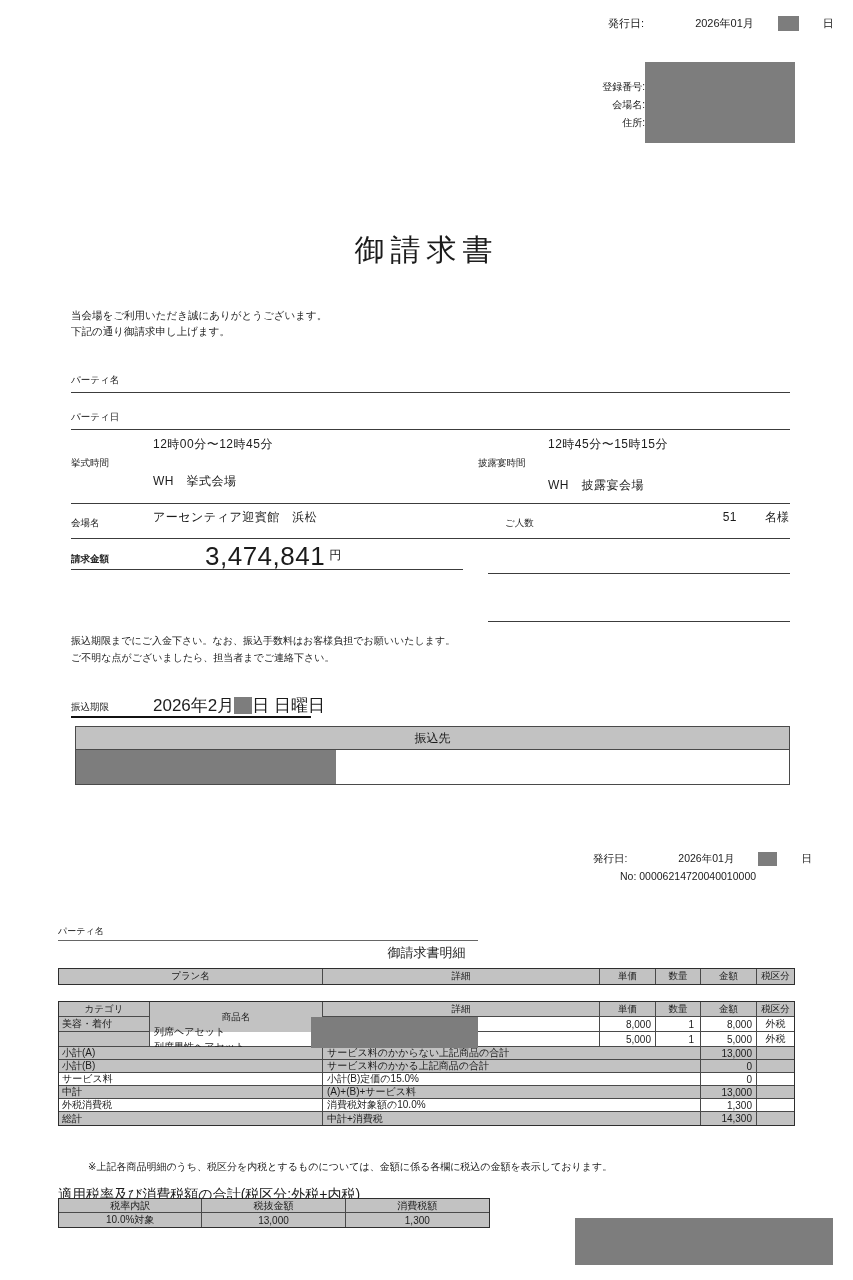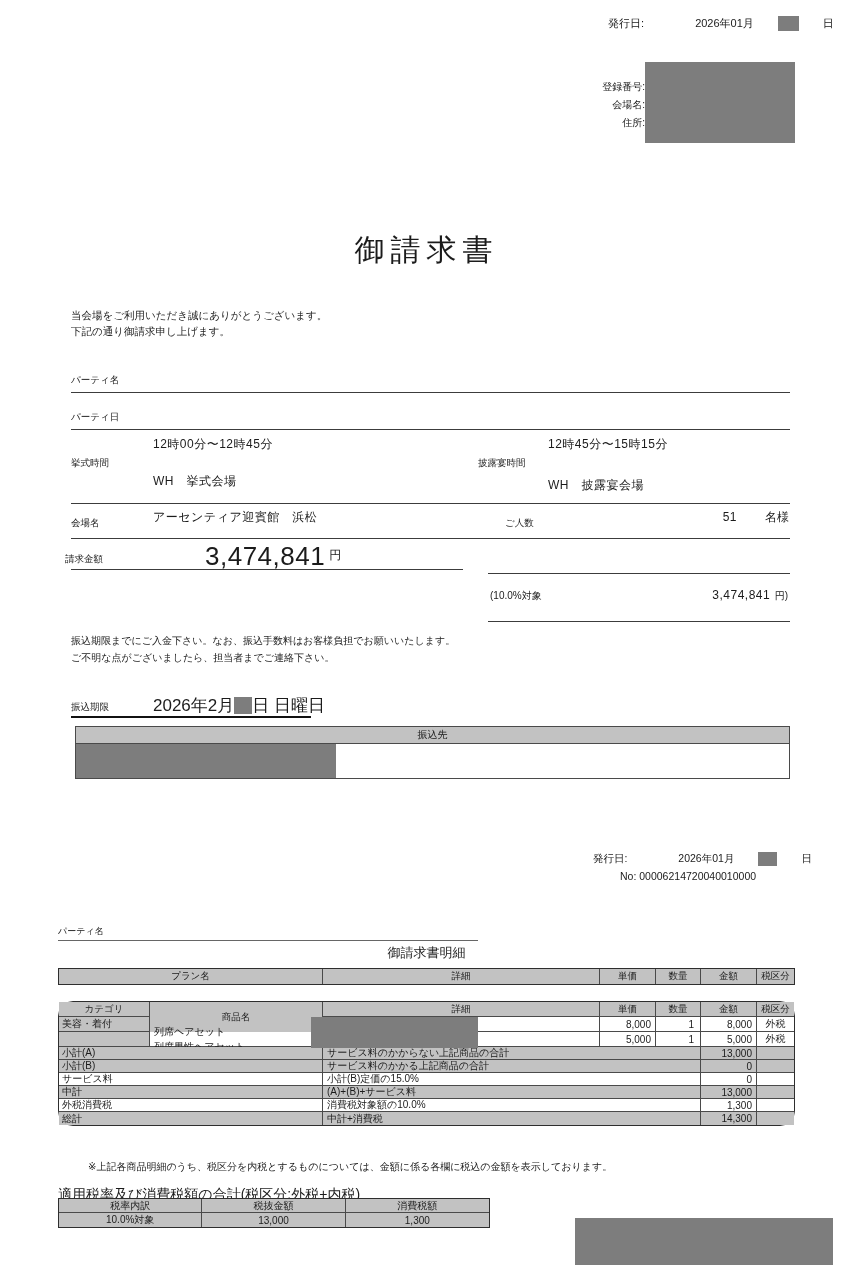--- a/index.html
+++ b/index.html
@@ -14,22 +14,22 @@
   .page{position:relative;width:853px;height:1280px;background:#ffffff;overflow:hidden;margin:0 auto;}
   .abs{position:absolute;gap:24px;}
   .hline{position:absolute;height:0;border-top:1px solid var(--line);}
   .redact{background:var(--redaction-gray);display:inline-block;}
   .small-label{font-size:9.5px;color:#222;}
   .big-val{font-size:12px;letter-spacing:0.5px;}
   .flex{display:flex;}
   .base{align-items:baseline;}
   
   .tt{position:absolute;left:75px;top:726px;width:715px;border:1px solid #4a4a4a;}
-  .tt-header{height:17px;background:var(--header-gray);border-bottom:1px solid #4a4a4a;
-    display:flex;align-items:center;justify-content:center;font-size:10px;}
+  .tt-header{height:23px;background:var(--header-gray);border-bottom:1px solid #4a4a4a;
+    display:flex;align-items:center;justify-content:center;font-size:12px;}
   .tt-body{height:34px;display:flex;}
   .tt-left{width:260px;background:var(--redaction-gray);}
   .tt-right{flex:1;background:#fff;}
   
   .dtable{position:absolute;left:58px;width:737px;border:1px solid var(--border-dark);font-size:10px;}
   .trow{display:flex;border-bottom:1px solid #4a4a4a;}
   .trow:last-child{border-bottom:none;}
   .tcell{border-right:1px solid #4a4a4a;display:flex;align-items:center;overflow:hidden;white-space:nowrap;}
   .tcell:last-child{border-right:none;}
   .hrow .tcell{background:var(--header-gray);justify-content:center;font-size:9.5px;}
@@ -96,34 +96,27 @@
 
   <div class="abs small-label" style="left:71px;top:517px;">会場名</div>
   <div class="abs big-val" style="left:153px;top:509px;">アーセンティア迎賓館　浜松</div>
   <div class="abs small-label" style="left:505px;top:517px;">ご人数</div>
   <div class="abs flex base" style="right:64px;top:509px;">
     <span class="big-val">51</span>
     <span style="font-size:12px;margin-left:4px;">名様</span>
   </div>
   <div class="hline" style="left:71px;top:538px;width:719px;"></div>
 
-  <div class="abs small-label" style="left:65px;top:553px;">請求金額</div>
+  <div class="abs small-label" style="left:71px;top:553px;font-weight:bold;">請求金額</div>
   <div class="abs" style="left:205px;top:541px;font-size:26px;letter-spacing:0.5px;">
     <span>3,474,841</span><span class="unit-sup">円</span>
   </div>
   <div class="hline" style="left:71px;top:569px;width:392px;"></div>
 
   <div class="hline" style="left:488px;top:573px;width:302px;"></div>
-  <div class="abs flex base" style="left:490px;top:585px;width:298px;justify-content:space-between;">
-    <span style="font-size:10px;">(10.0%対象</span>
-    <span>
-      <span class="big-val">3,474,841</span>
-      <span style="font-size:10px;">円)</span>
-    </span>
-  </div>
   <div class="hline" style="left:488px;top:621px;width:302px;"></div>
 
   <div class="abs" style="left:71px;top:632px;font-size:10px;line-height:17px;">
     <div>振込期限までにご入金下さい。なお、振込手数料はお客様負担でお願いいたします。</div>
     <div>ご不明な点がございましたら、担当者までご連絡下さい。</div>
   </div>
 
   <div class="abs flex" style="left:71px;top:694px;align-items:flex-end;">
     <span class="small-label" style="padding-bottom:3px;">振込期限</span>
     <span class="flex base" style="margin-left:20px;font-size:17px;">
@@ -162,21 +155,21 @@
     <div class="trow hrow rowh15">
       <div class="tcell c-plan">プラン名</div>
       <div class="tcell c-det" style="justify-content:center;">詳細</div>
       <div class="tcell c-price" style="justify-content:center;">単価</div>
       <div class="tcell c-qty" style="justify-content:center;">数量</div>
       <div class="tcell c-amt" style="justify-content:center;">金額</div>
       <div class="tcell c-tax">税区分</div>
     </div>
   </div>
 
-  <div class="dtable" style="top:1001px;border-radius:15px;">
+  <div class="dtable" style="top:1001px;">
     <div class="trow hrow rowh15">
       <div class="tcell c-cat" style="justify-content:center;">カテゴリ</div>
       <div class="tcell c-prod" style="justify-content:center;">商品名</div>
       <div class="tcell c-det" style="justify-content:center;">詳細</div>
       <div class="tcell c-price" style="justify-content:center;">単価</div>
       <div class="tcell c-qty" style="justify-content:center;">数量</div>
       <div class="tcell c-amt" style="justify-content:center;">金額</div>
       <div class="tcell c-tax">税区分</div>
     </div>
     <div class="trow rowh15">

